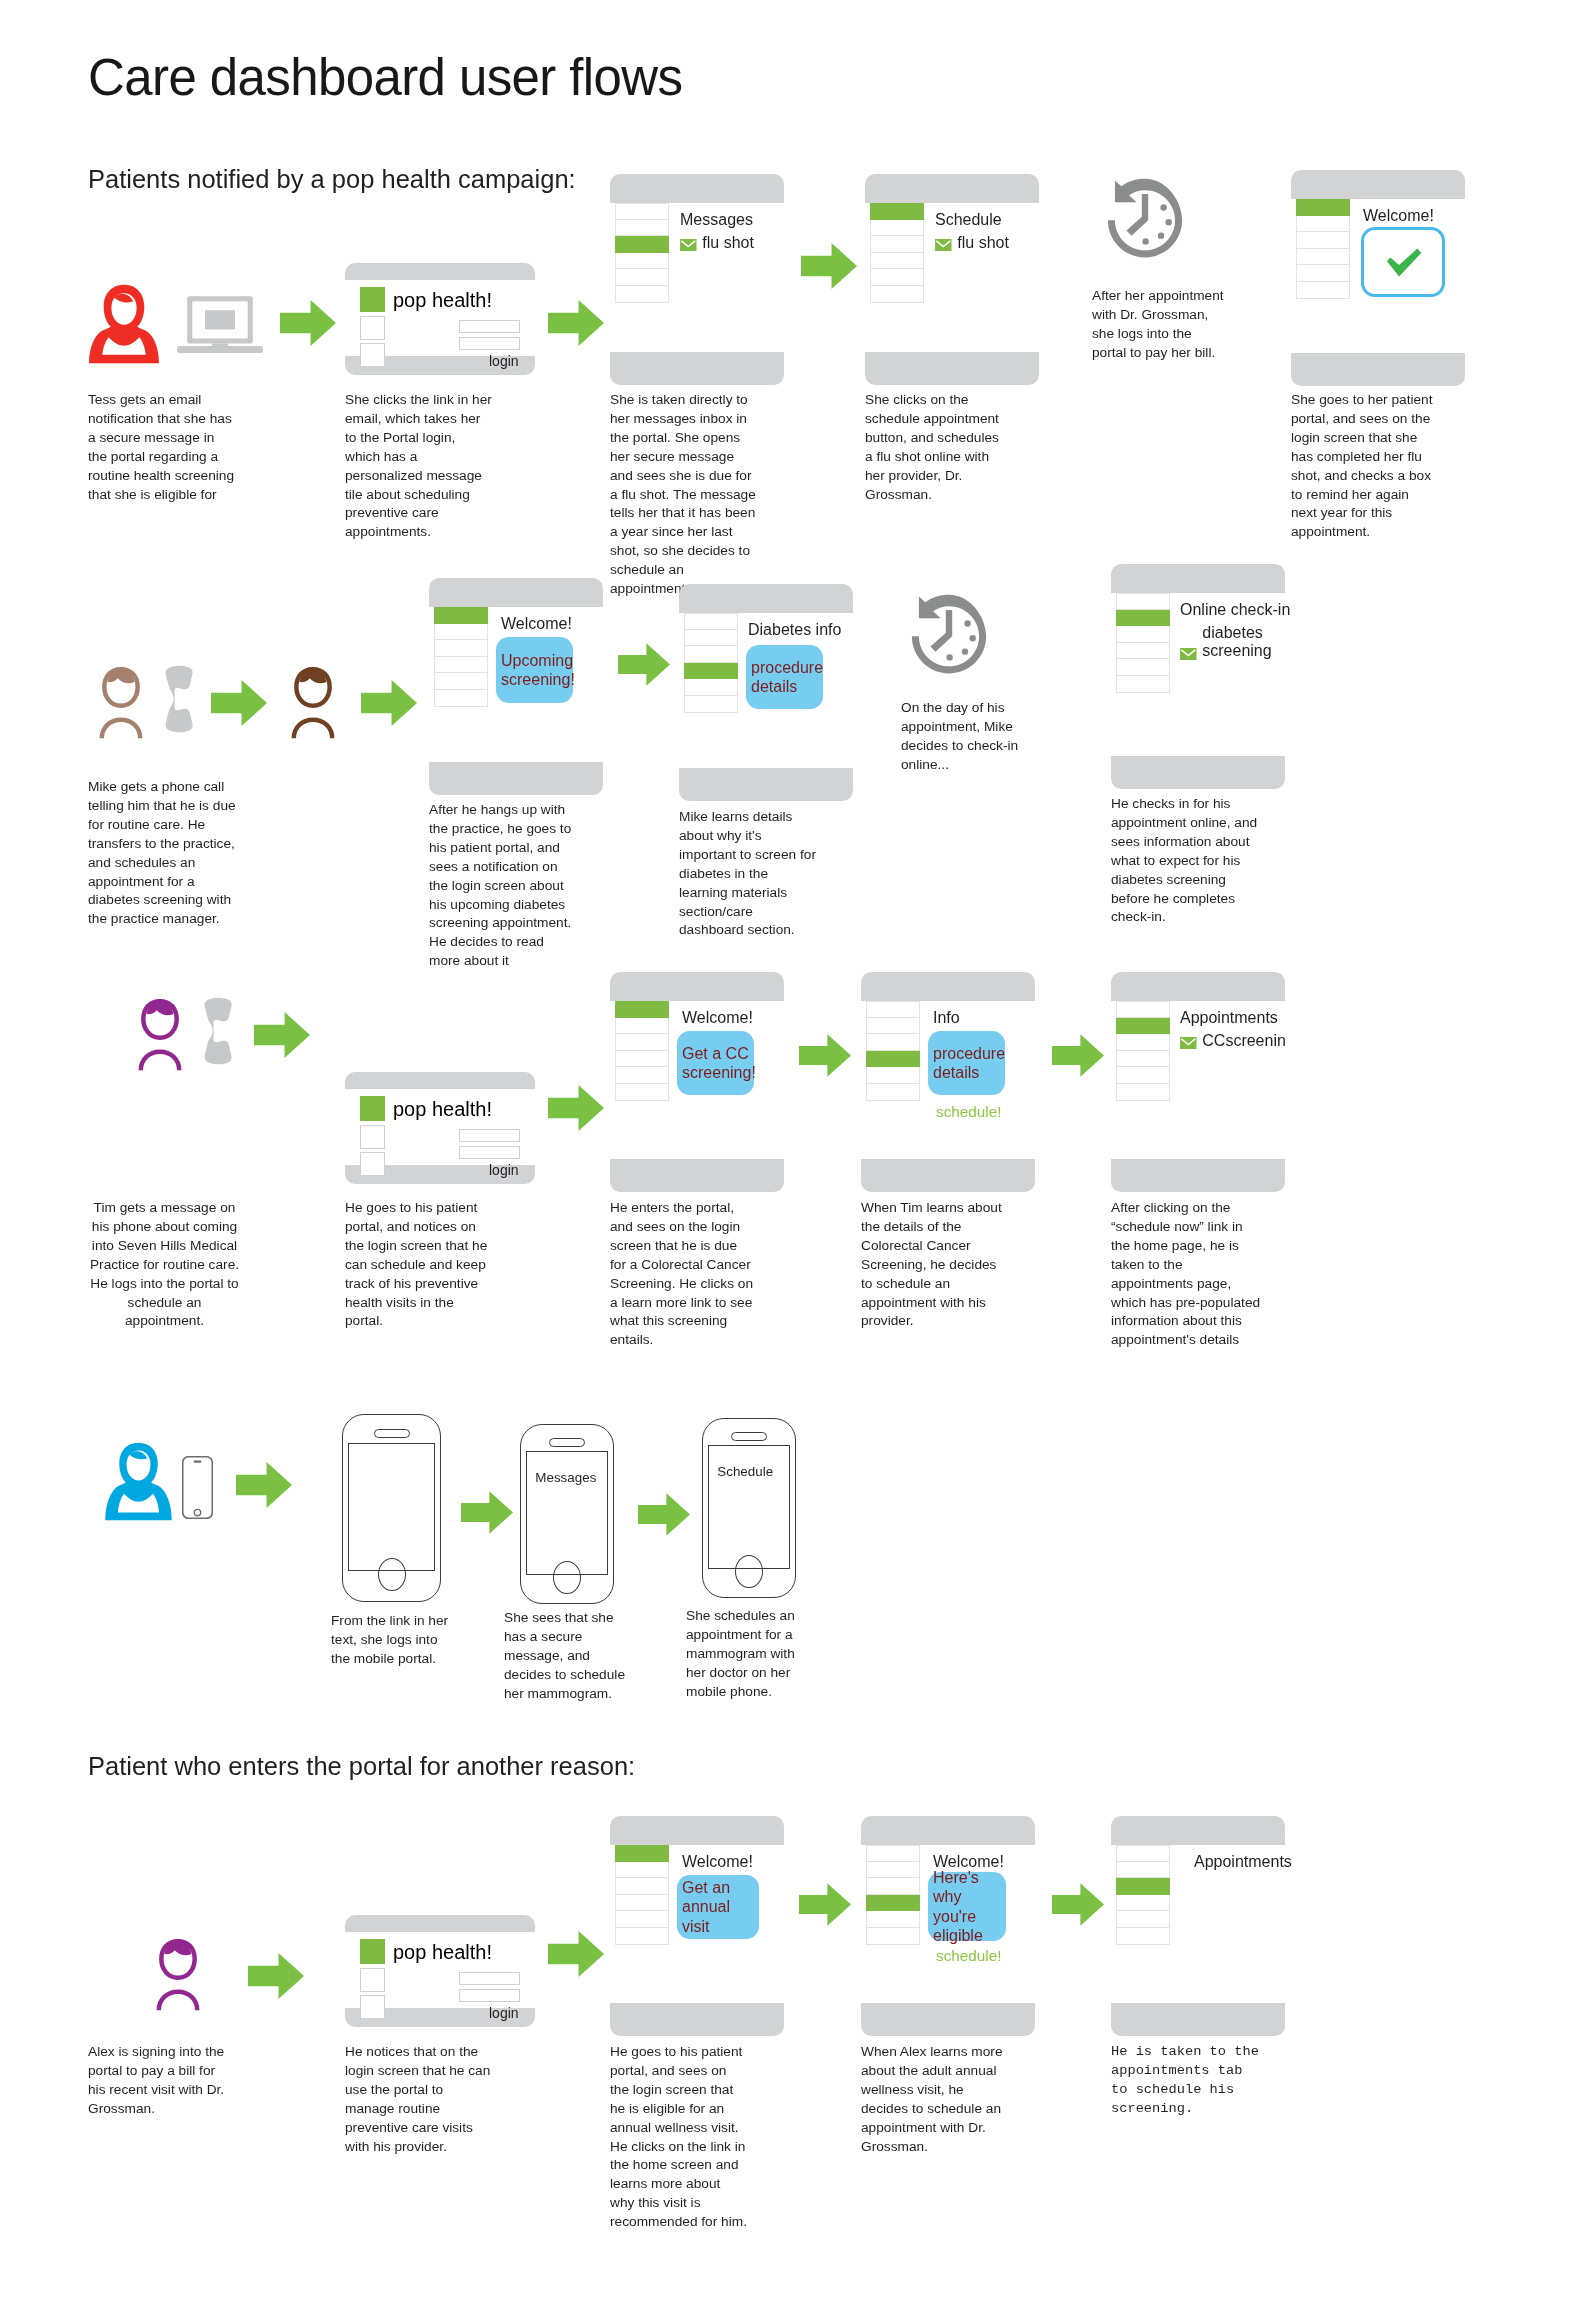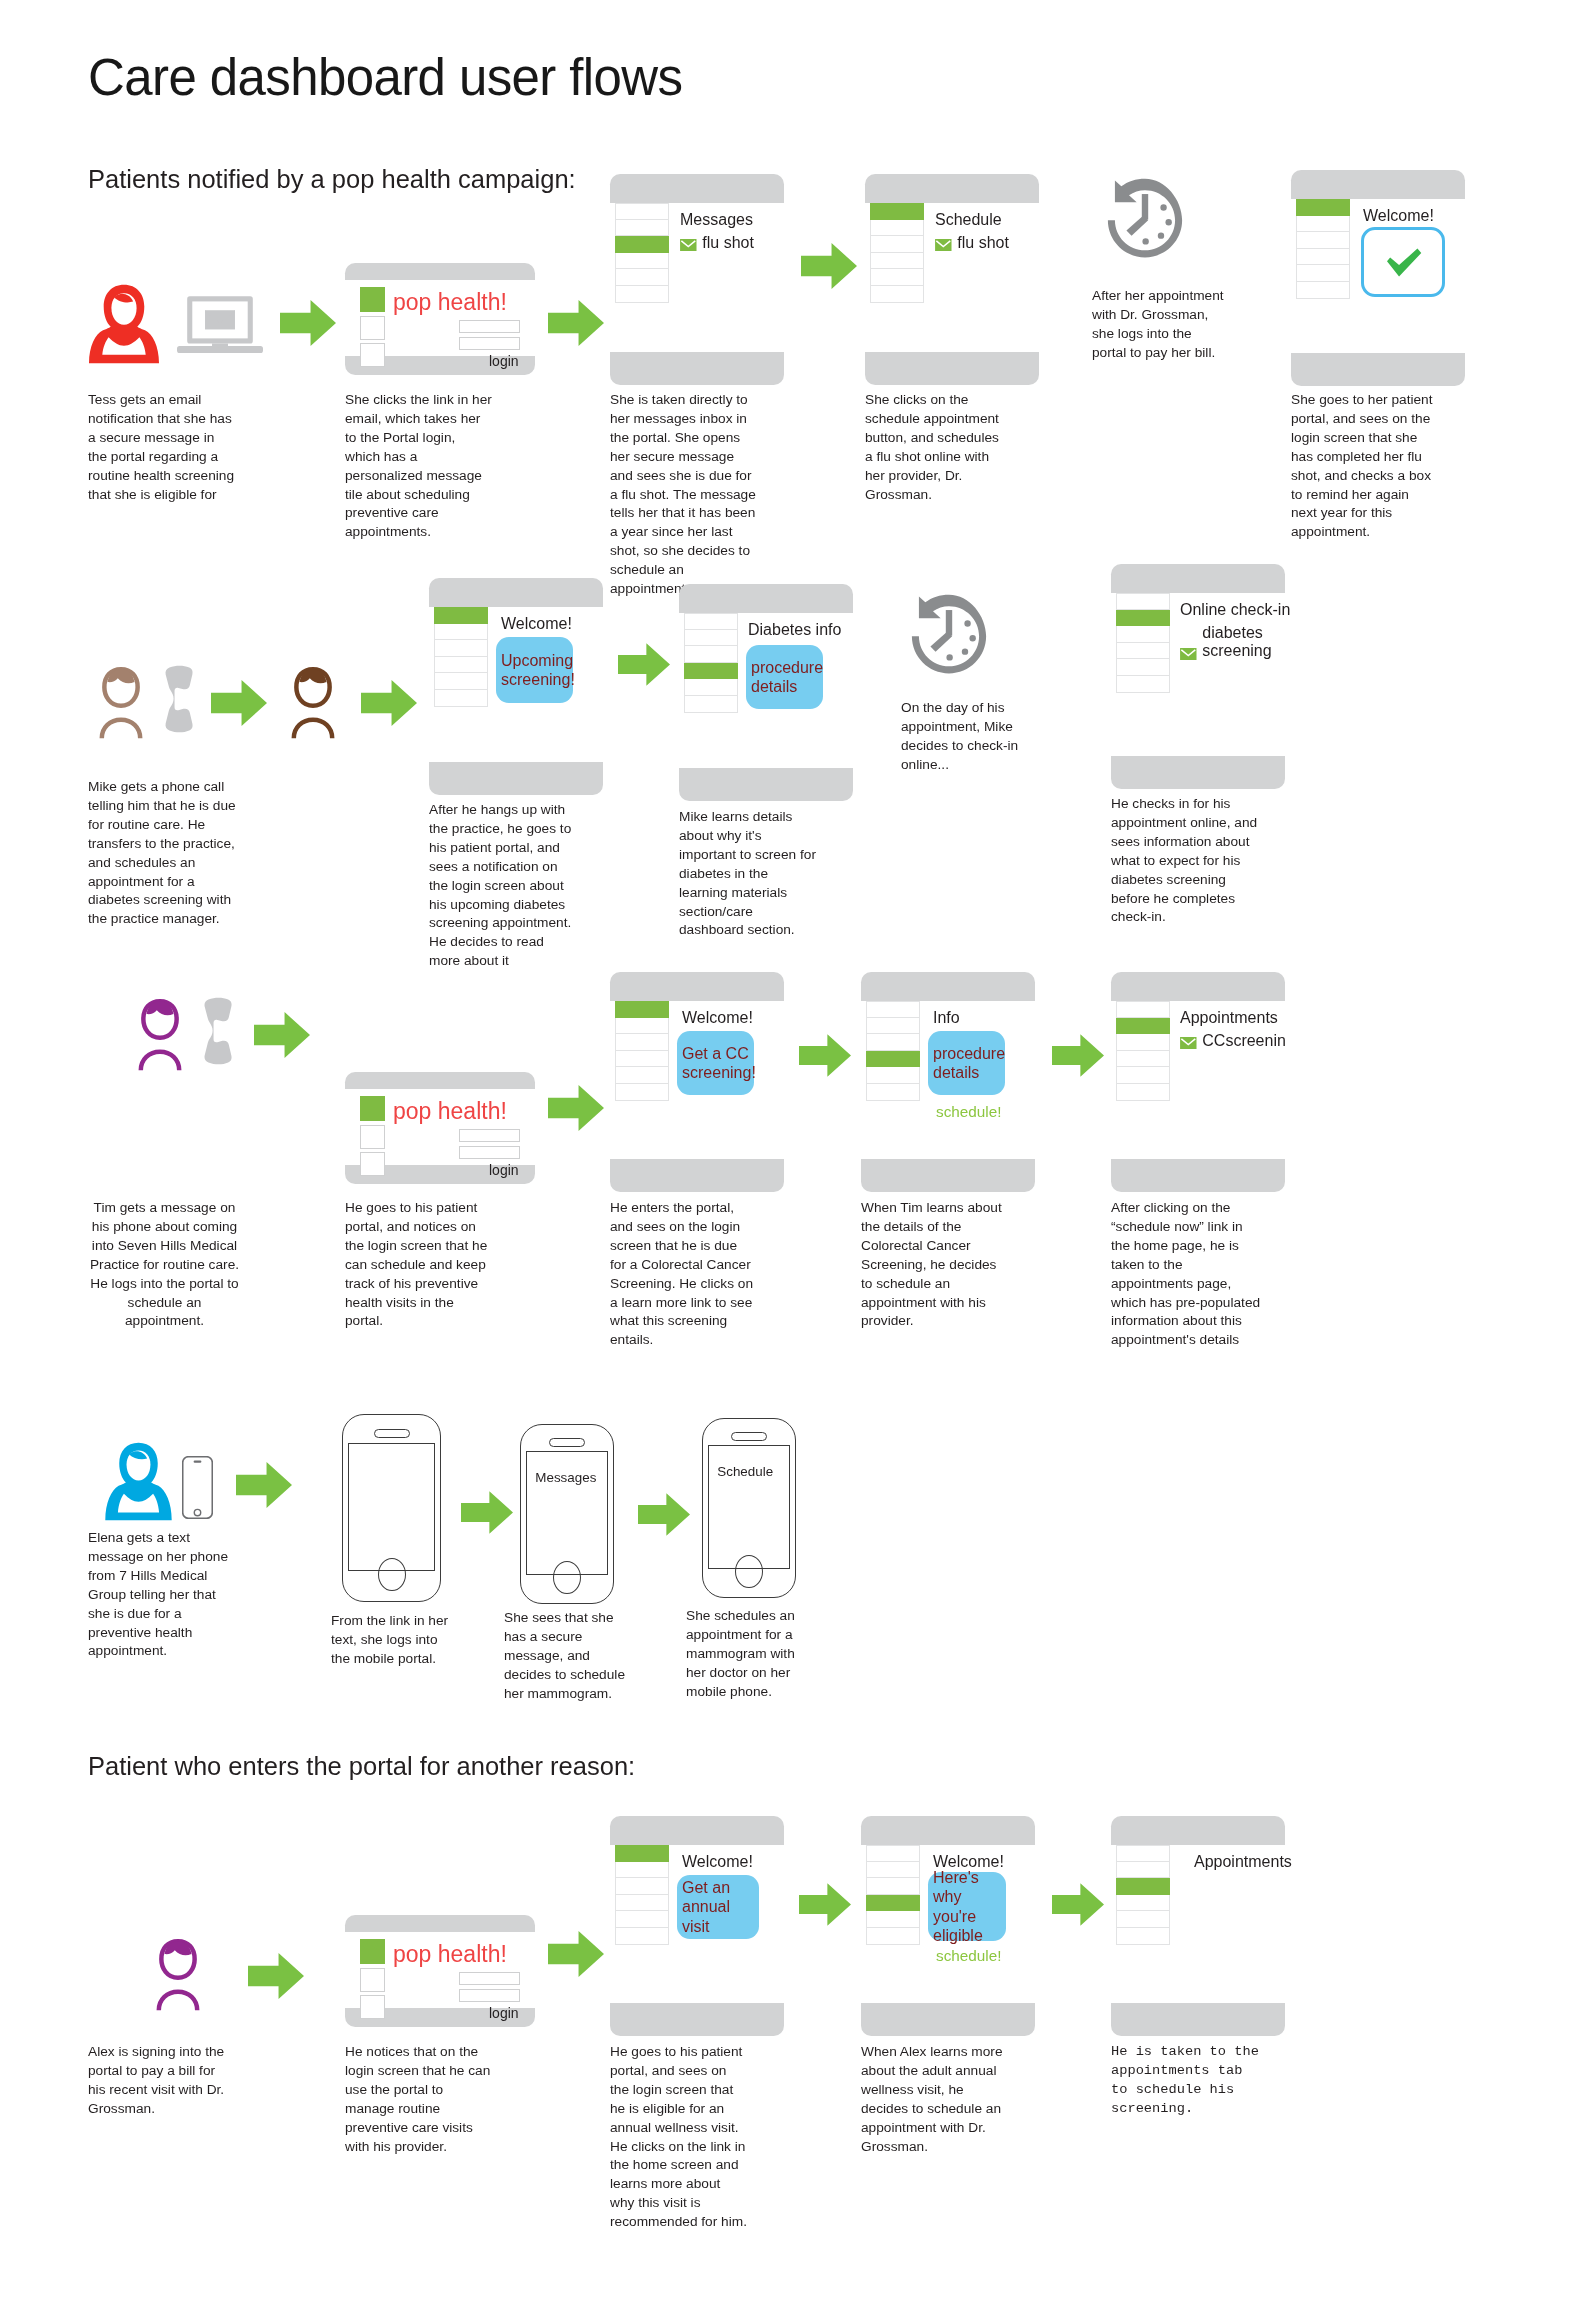--- a/index.html
+++ b/index.html
@@ -68,21 +68,21 @@
   .checkcard{
     position:absolute;border:3.8px solid #4ab9ec;border-radius:14px;
     display:flex;align-items:center;justify-content:center;background:#fff;
   }
 
   
   .login-dev{position:absolute;}
   .login-dev .shell{position:absolute;inset:0;background:#d2d3d4;border-radius:10.2px;}
   .login-dev .screen{position:absolute;left:0;right:0;background:#fff;}
   .brandsq{position:absolute;background:#7fbb42;}
-  .brandtxt{position:absolute;font-size:23px;color:#ef4444;white-space:nowrap;text-align:center;}
+  .brandtxt{position:absolute;font-size:20px;color:#000000;white-space:nowrap;text-align:center;}
   .sqbox{position:absolute;border:1.3px solid #cfd0d1;background:#fff;box-sizing:border-box;}
   .fieldbox{position:absolute;border:1.3px solid #cfd0d1;background:#fff;box-sizing:border-box;}
   .loginlbl{position:absolute;font-size:14px;color:#231f20;}
 
   
   .phone{position:absolute;}
   .phone .body{
     position:absolute;inset:0;border:1.6px solid #3b3b3b;border-radius:22px;background:#fff;
     box-sizing:border-box;
   }
@@ -523,21 +523,20 @@
   </div>
 
   <div class="phone" style="left:702px;top:1418px;width:94px;height:180px;">
     <div class="body"></div>
     <div class="speaker" style="top:14px;"></div>
     <div class="view" style="top:27px;height:124px;"></div>
     <div class="phone-label" style="left:15.3px;top:46px;">Schedule</div>
     <div class="home" style="bottom:10.2px;"></div>
   </div>
 
-  <div class="caption" style="left:88px;top:1529px;width:150px;">Elena  gets a text message on her phone from 7 Hills Medical Group telling her that she is due for a preventive health appointment.</div>
   <div class="caption" style="left:331px;top:1612px;width:118px;">From the link in her text, she logs into the mobile portal.</div>
   <div class="caption" style="left:504px;top:1609px;width:121px;">She sees that she has a secure message, and decides to schedule her mammogram.</div>
   <div class="caption" style="left:686px;top:1607px;width:121px;">She schedules an appointment for a mammogram with her doctor on her mobile phone.</div>
 
   <div class="section-title" style="left:88px;top:1752px;">Patient who enters the portal for another reason:</div>
 
   <div class="glyph" style="left:146px;top:1936px;width:64px;height:77px;">
     <svg viewBox="0 0 100 120" width="64" height="77">
       <path fill="none" stroke="#92278f" stroke-width="7" d="M50 8c-16 0-26 11-26 28 0 14 9 29 26 29s26-15 26-29C76 19 66 8 50 8z"></path>
       <path fill="#92278f" d="M29 28c2-13 11-20 21-20s19 7 21 20c-9 4-19 2-26-6-4 5-10 7-16 6z"></path>

